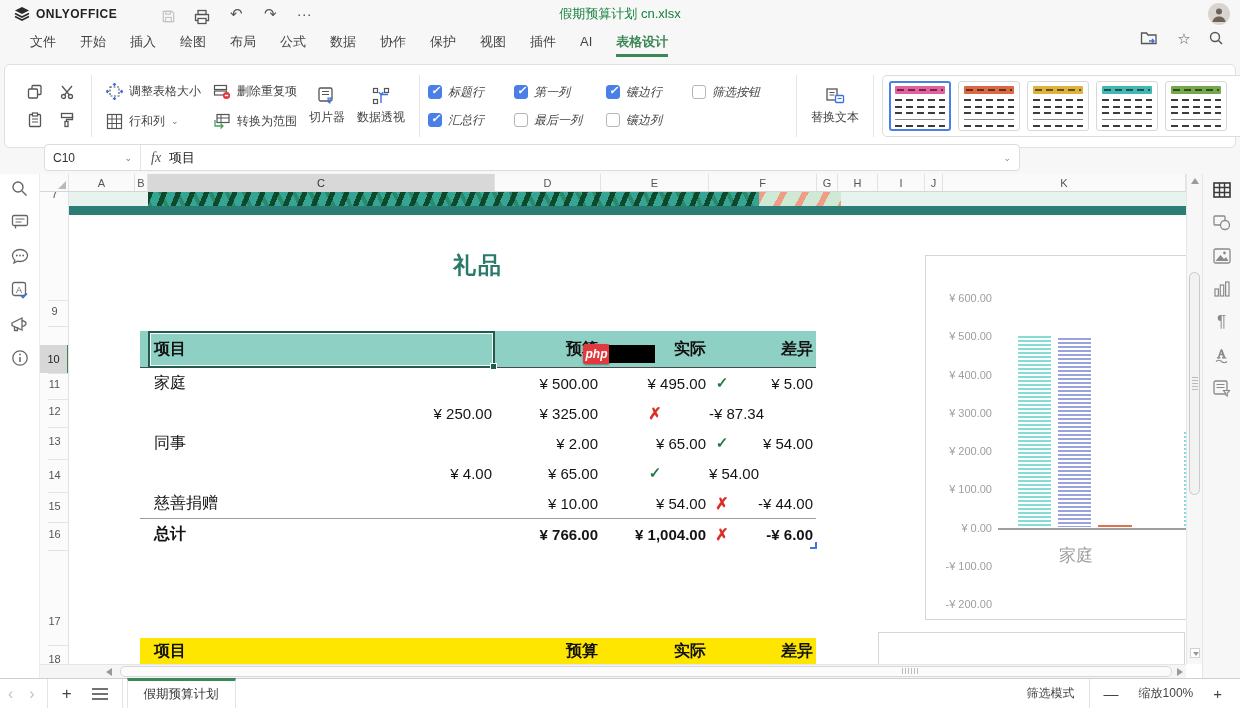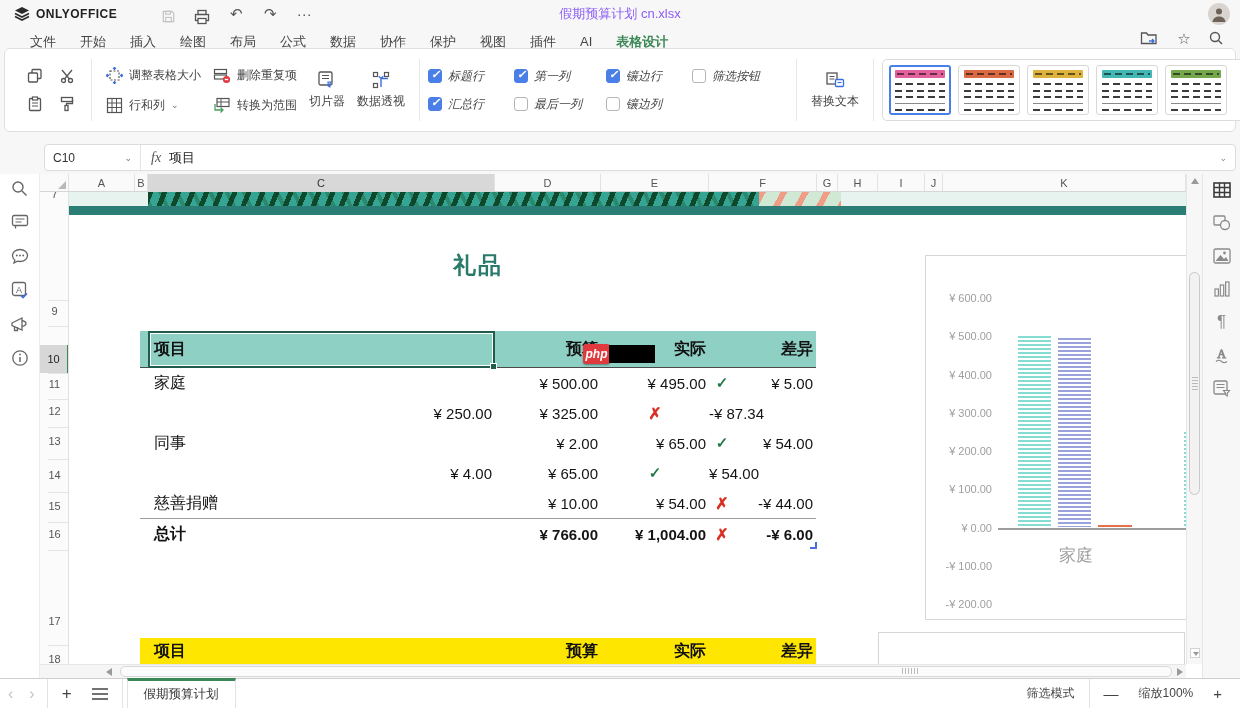--- a/index.html
+++ b/index.html
@@ -6,33 +6,33 @@
   html,body{width:1240px;height:708px;overflow:hidden;}
   body{font-family:"Liberation Sans",sans-serif;background:#f7f7f7;color:#444;-webkit-font-smoothing:antialiased;}
   .app{position:relative;width:1240px;height:708px;background:#f7f7f7;}
 
   
   .topbar{position:absolute;top:0;left:0;width:1240px;height:28px;display:flex;align-items:center;}
   .brand{display:flex;align-items:center;gap:6px;margin-left:14px;}
   .brand-name{font-weight:700;font-size:12px;letter-spacing:.5px;color:#222;}
   .tb-ico{width:34px;text-align:center;color:#555;font-size:15px;line-height:26px;cursor:pointer;}
   .tb-ico.disabled{color:#c3c3c3;}
-  .doc-title{position:absolute;left:0;right:0;text-align:center;font-size:13px;color:#8b5cf6;pointer-events:none;}
+  .doc-title{position:absolute;left:0;right:0;text-align:center;font-size:13px;color:#15803d;pointer-events:none;}
   .avatar{position:absolute;right:10px;top:3px;width:22px;height:22px;border-radius:50%;background:#d9d4cf;overflow:hidden;}
   .avatar svg{display:block;margin:3px auto 0;}
 
   
   .menubar{position:absolute;top:28px;left:0;width:1240px;height:28px;display:flex;align-items:center;}
   .mtab{font-size:13px;color:#444;padding:5px 0 6px;margin:0 12px;cursor:pointer;white-space:nowrap;}
   .mtab.active{color:#3c8757;font-weight:700;border-bottom:3px solid #3c8757;padding-bottom:3px;}
   .menu-right{position:absolute;right:12px;top:2px;display:flex;gap:14px;align-items:center;}
   .mr-ico{width:20px;height:20px;color:#555;text-align:center;font-size:15px;cursor:pointer;}
 
   
-  .ribbon{position:absolute;top:48px;left:4px;width:1232px;height:84px;background:#fff;border:1px solid #e0e0e0;border-radius:6px;display:flex;align-items:center;}
+  .ribbon{position:absolute;top:64px;left:4px;width:1232px;height:84px;background:#fff;border:1px solid #e0e0e0;border-radius:6px;display:flex;align-items:center;}
   .rb-sep{width:1px;height:62px;background:#e6e6e6;margin:0 8px;flex:none;}
   .clip-grid{display:grid;grid-template-columns:32px 32px;grid-template-rows:28px 28px;margin-left:14px;flex:none;}
   .clip-grid .ic{display:flex;align-items:center;justify-content:center;cursor:pointer;color:#555;}
   .stackcol{display:flex;flex-direction:column;gap:4px;flex:none;}
   .rbtn{display:flex;align-items:center;gap:6px;font-size:12px;color:#444;cursor:pointer;white-space:nowrap;height:26px;padding:0 6px;border-radius:3px;}
   .vbtn{display:flex;flex-direction:column;align-items:center;justify-content:center;gap:3px;font-size:12px;color:#444;cursor:pointer;padding:2px 6px;border-radius:3px;flex:none;}
   .chev{font-size:9px;color:#777;}
   .cb-area{display:grid;grid-template-columns:86px 92px 86px 96px;grid-template-rows:28px 28px;align-items:center;flex:none;font-style:italic;}
   .cbx{display:flex;align-items:center;gap:6px;font-size:12px;color:#444;cursor:pointer;}
   .cb-box{width:14px;height:14px;border:1px solid #b5b5b5;border-radius:3px;background:#fff;flex:none;position:relative;}
@@ -42,21 +42,21 @@
   .swatch{width:62px;height:50px;border:1px solid #d8d8d8;border-radius:3px;background:#fff;padding:4px 5px 3px;display:flex;flex-direction:column;justify-content:space-between;cursor:pointer;}
   .swatch.selected{border:2px solid #4a7fe8;padding:3px 4px 2px;}
   .sw-head{height:8px;border-radius:1px;position:relative;}
   .sw-head i{position:absolute;left:2px;right:2px;top:3px;height:2px;background:repeating-linear-gradient(90deg,rgba(0,0,0,.55) 0 7px,transparent 7px 11px);}
   .dashes{height:2px;background:repeating-linear-gradient(90deg,#3c3c3c 0 7px,transparent 7px 11px);}
   .sw-line{height:1px;background:#8a8a8a;}
   .gal-arrow{color:#888;font-size:10px;padding:0 4px;cursor:pointer;}
 
   
   .fxwrap{position:absolute;top:142px;left:0;width:1240px;height:32px;}
-  .fxbar{position:absolute;left:44px;top:2px;width:1192px;height:27px;background:#fff;border:1px solid #dcdcdc;border-radius:4px;display:flex;align-items:center;}
+  .fxbar{position:absolute;left:44px;top:2px;width:976px;height:27px;background:#fff;border:1px solid #dcdcdc;border-radius:4px;display:flex;align-items:center;}
   .namebox{width:96px;display:flex;align-items:center;justify-content:space-between;padding:0 8px;font-size:12px;color:#333;border-right:1px solid #e3e3e3;height:100%;cursor:pointer;}
   .fx-ico{font-family:"Liberation Serif",serif;font-style:italic;font-size:14px;color:#555;padding:0 8px 0 10px;}
   .fx-content{font-size:13px;color:#222;flex:1;}
   .fx-exp{color:#888;font-size:9px;padding-right:8px;cursor:pointer;}
 
   
   .main{position:absolute;top:174px;left:0;width:1240px;height:504px;background:#fff;}
   .side-l{position:absolute;left:0;top:0;width:40px;height:504px;background:#fff;border-right:1px solid #ececec;display:flex;flex-direction:column;align-items:center;gap:14px;padding-top:4px;}
   .sl-ico{width:22px;height:20px;color:#666;display:flex;align-items:center;justify-content:center;cursor:pointer;}
   .colheads{position:absolute;left:40px;top:0;width:1146px;height:18px;display:flex;background:#fafafa;border-bottom:1px solid #d6d6d6;font-size:11px;color:#555;}

